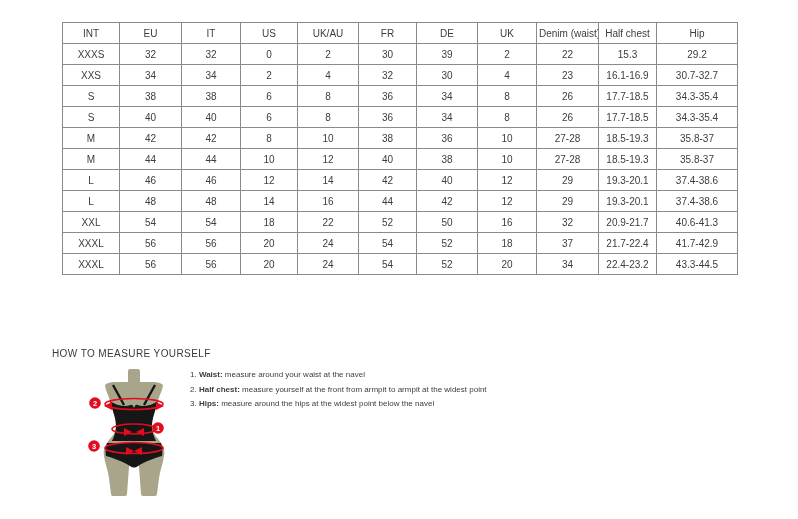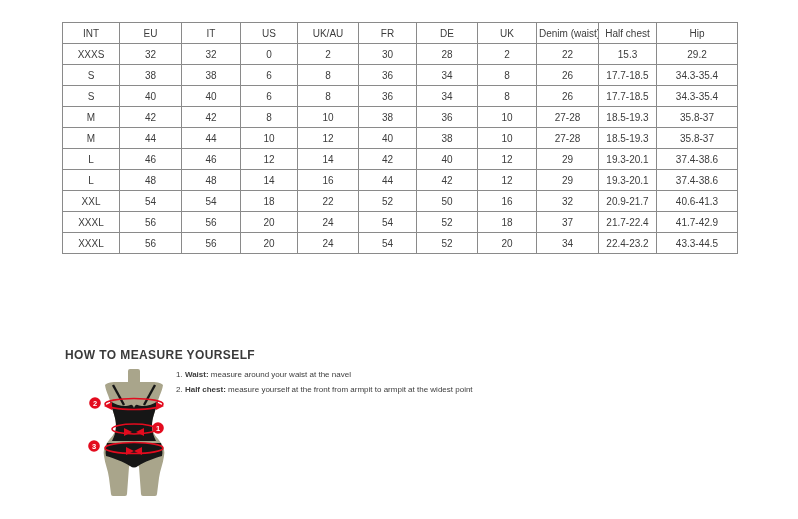--- a/index.html
+++ b/index.html
@@ -29,34 +29,34 @@
     text-align: center;
     vertical-align: middle;
     font-weight: 400;
     padding: 0 2px;
     white-space: nowrap;
     overflow: hidden;
   }
   table.size-table th { color: #3c3c3c; }
   
   .measure-heading {
-    position: absolute; left: 65px; top: 348px;
-    font-size: 12px; font-weight: 700; letter-spacing: 0.4px;
+    position: absolute; left: 52px; top: 348px;
+    font-size: 10px; font-weight: 400; letter-spacing: 0.4px;
     color: #3a3a3a;
   }
   .figure-box {
     position: absolute; left: 80px; top: 368px;
     width: 105px; height: 130px;
   }
   .instructions {
     position: absolute; left: 176px; top: 371px;
     display: flex; flex-direction: column; gap: 6px;
     font-size: 8px; line-height: 8.5px; color: #3d3d3d;
   }
-  .instructions .item { white-space: nowrap; }
+  .instructions .item { white-space: nowrap; margin-left: 14px; }
   .instructions .label { font-weight: 700; }
 </style>
 </head>
 <body>
 
 <div class="size-table-wrap">
   <table class="size-table">
     <colgroup>
         <col style="width: 57px;">
         <col style="width: 62px;">
@@ -86,25 +86,38 @@
         </tr>
     </thead>
     <tbody>
         <tr>
           <td>XXXS</td>
           <td>32</td>
           <td>32</td>
           <td>0</td>
           <td>2</td>
           <td>30</td>
-          <td>28</td>
+          <td>39</td>
           <td>2</td>
           <td>22</td>
           <td>15.3</td>
           <td>29.2</td>
+        </tr>
+        <tr>
+          <td>XXS</td>
+          <td>34</td>
+          <td>34</td>
+          <td>2</td>
+          <td>4</td>
+          <td>32</td>
+          <td>30</td>
+          <td>4</td>
+          <td>23</td>
+          <td>16.1-16.9</td>
+          <td>30.7-32.7</td>
         </tr>
         <tr>
           <td>S</td>
           <td>38</td>
           <td>38</td>
           <td>6</td>
           <td>8</td>
           <td>36</td>
           <td>34</td>
           <td>8</td>
@@ -285,13 +298,14 @@
     <g>
       <circle cx="14" cy="78" r="5.8" fill="#e30b1e"></circle>
       <text x="14" y="80.8" text-anchor="middle" font-size="7.5" font-weight="bold" font-family="Liberation Sans, sans-serif" fill="#ffffff">3</text>
     </g>
   </svg>
 </div>
 
 <div class="instructions">
   <div class="item"><span>1.</span> <span class="label">Waist:</span><span> measure around your waist at the navel</span></div>
   <div class="item"><span>2.</span> <span class="label">Half chest:</span><span> measure yourself at the front from armpit to armpit at the widest point</span></div>
+  <div class="item"><span>3.</span> <span class="label">Hips:</span><span> measure around the hips at the widest point below the navel</span></div>
 </div>
 
 </body></html>

